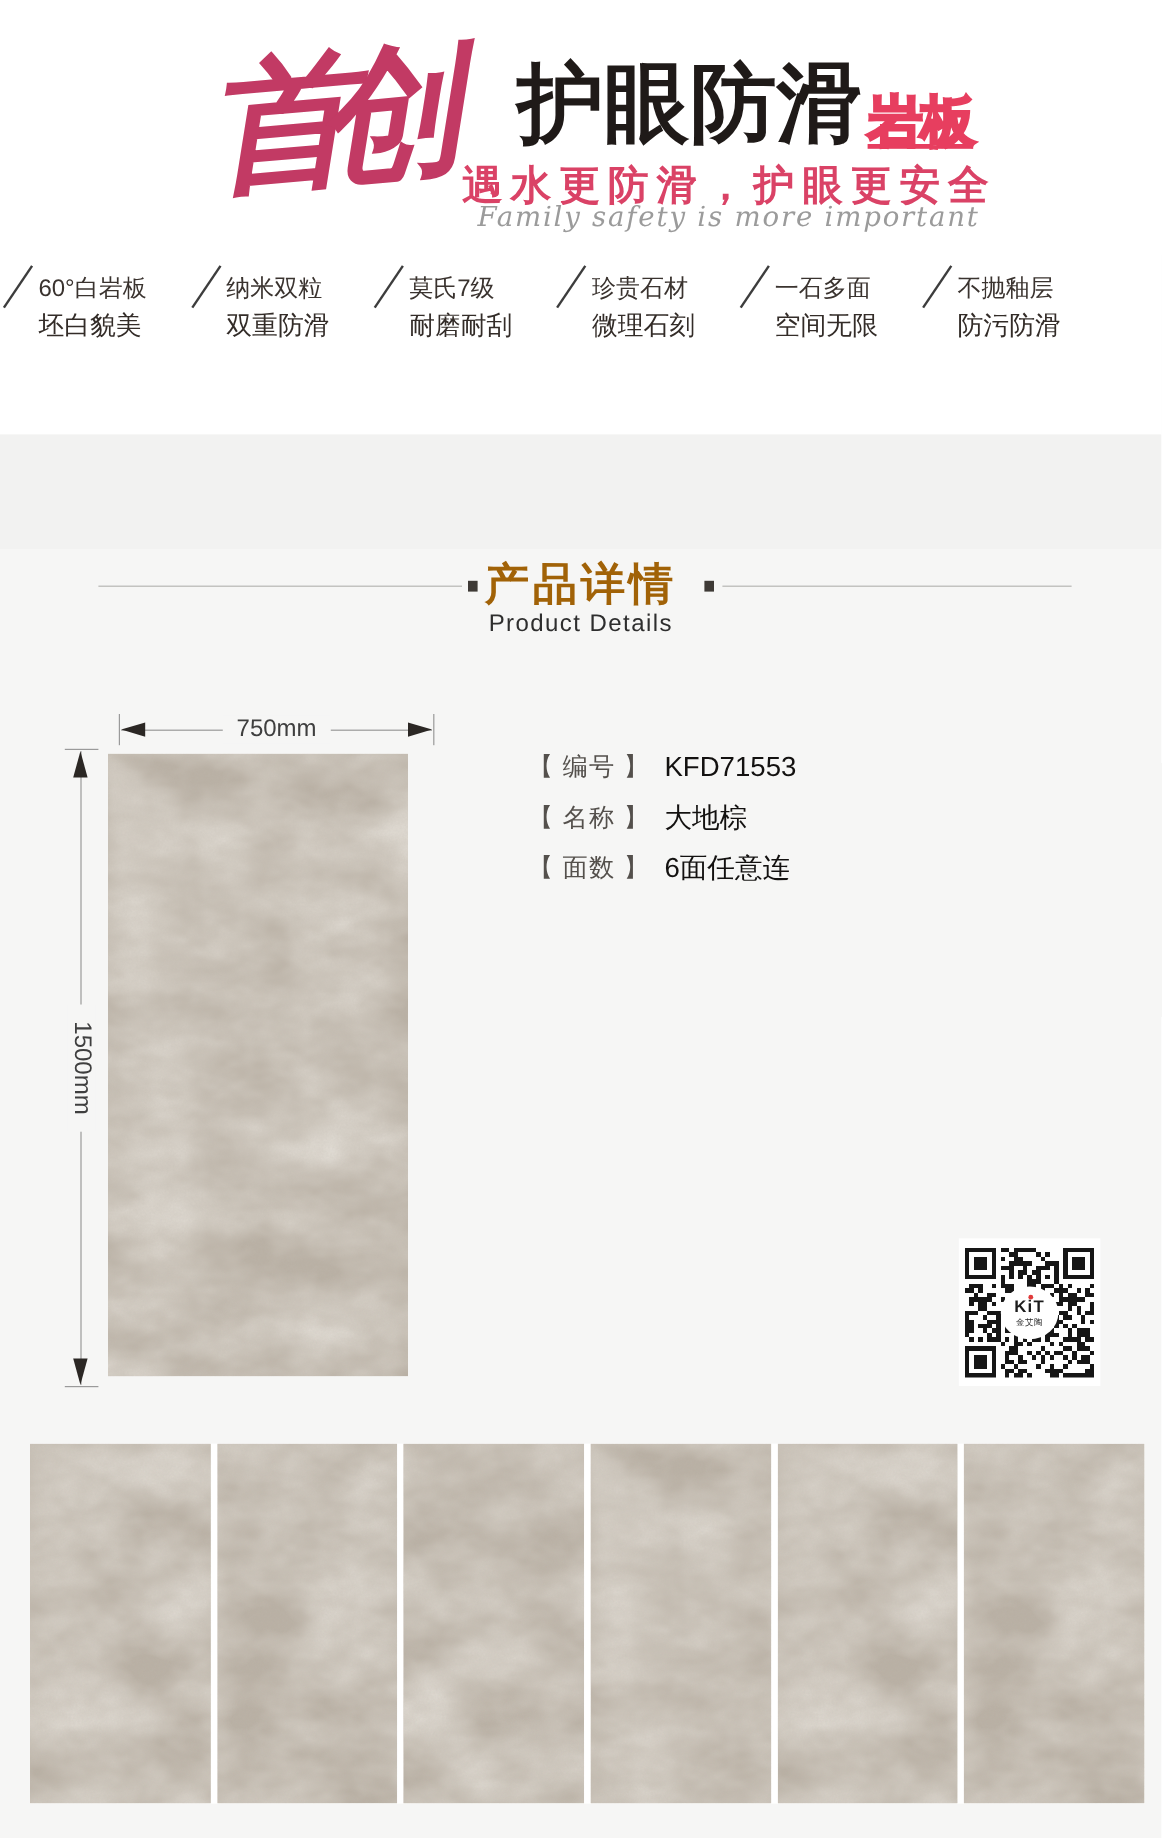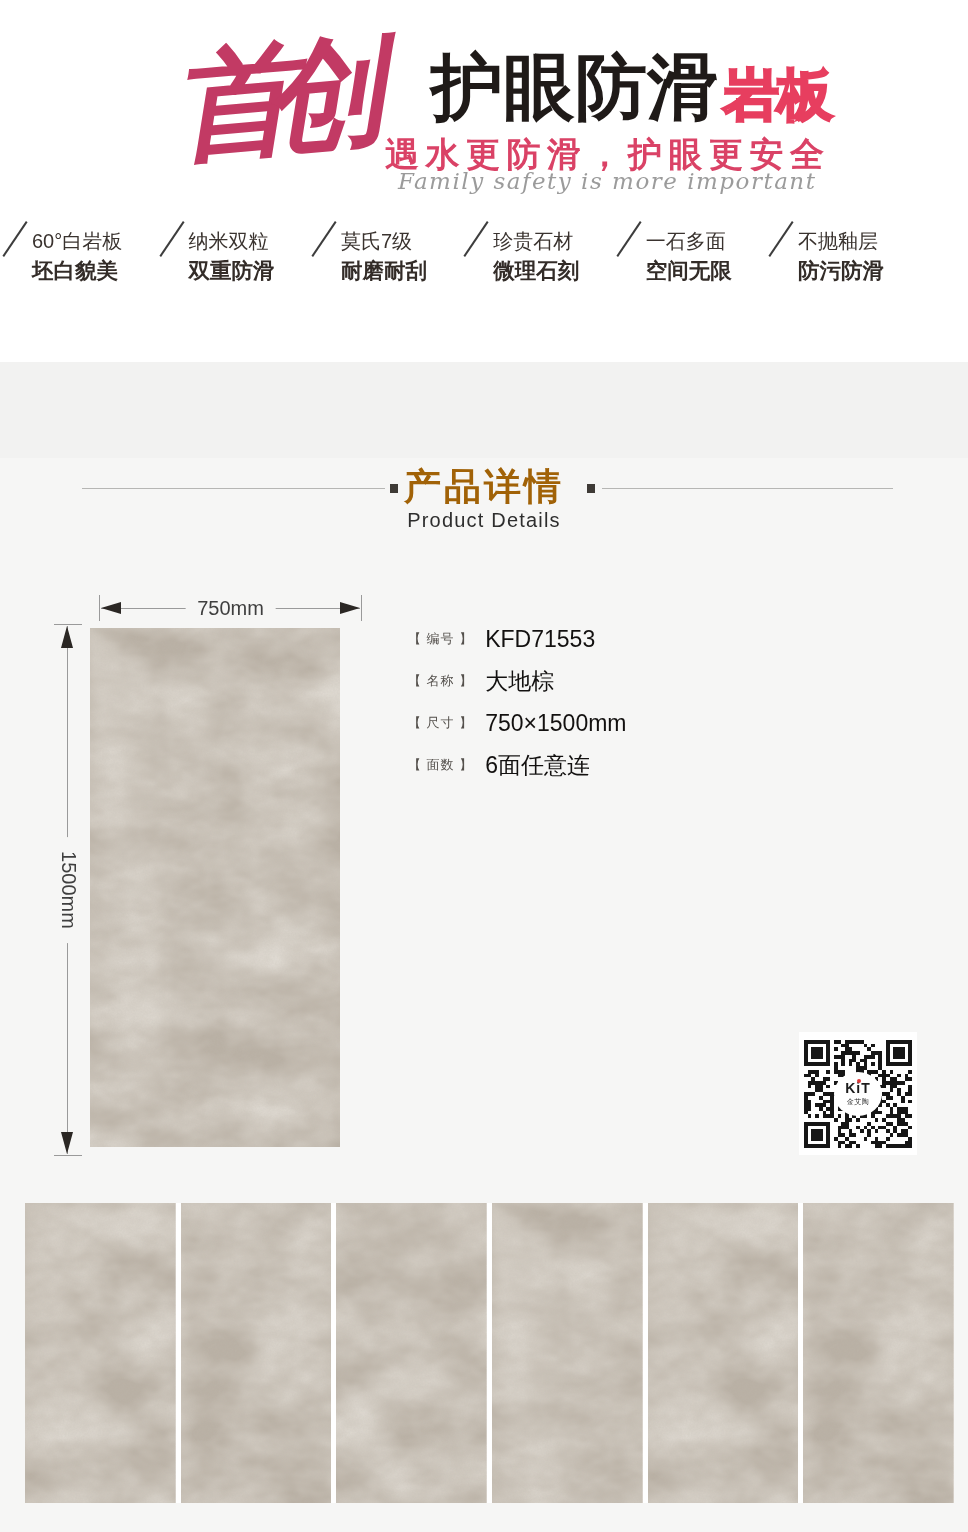--- a/index.html
+++ b/index.html
@@ -11,33 +11,33 @@
   
   .band{position:absolute;left:0;top:362px;width:968px;height:96px;background:var(--band-bg,#f2f2f1);}
   .body-bg{position:absolute;left:0;top:458px;width:968px;height:1074px;background:var(--body-bg,#f6f6f5);}
 
   
   .brand-calligraphy{position:absolute;left:172px;top:26px;font-family:"DejaVu Serif","Liberation Serif",serif;
     font-style:italic;font-weight:700;font-size:122px;line-height:1.2;letter-spacing:-30px;
     color:var(--brand-pink,#c23a64);transform:rotate(-5deg);white-space:nowrap;}
   .title-row{position:absolute;left:383px;top:48px;display:flex;align-items:flex-end;white-space:nowrap;margin-left:48px;}
   .title-black{font-size:72px;font-weight:900;color:#1f1a18;line-height:1.1;}
-  .title-outline{font-size:56px;font-weight:900;margin-left:4px;margin-top:4px;line-height:1.12;letter-spacing:-2px;
-    color:var(--accent-pink,#e73e5f);-webkit-text-fill-color:#fff;-webkit-text-stroke:2.5px var(--accent-pink,#e73e5f);}
+  .title-outline{font-size:46px;font-weight:900;margin-left:4px;margin-top:4px;line-height:1.12;letter-spacing:-2px;
+    color:var(--accent-pink,#e73e5f);text-decoration:underline;-webkit-text-fill-color:#fff;-webkit-text-stroke:2.5px var(--accent-pink,#e73e5f);}
   .tagline{position:absolute;left:385px;top:132px;font-size:34px;font-weight:700;color:#da4266;letter-spacing:6.5px;white-space:nowrap;}
   .tagline-en{position:absolute;left:398px;top:168px;font-family:"DejaVu Serif","Liberation Serif",serif;
     font-style:italic;font-size:23px;color:#9b9b9b;letter-spacing:1.5px;white-space:nowrap;}
 
   
   .features{position:absolute;left:0;top:226px;width:904px;box-sizing:border-box;
     display:flex;justify-content:space-between;padding:0 20px 0 10px;}
   .feature{position:relative;padding-left:22px;}
   .slash{position:absolute;left:4px;top:-8px;width:2px;height:42px;background:#3d3d3d;transform:rotate(34deg);}
   .f-line1{font-size:20px;color:#3a332f;white-space:nowrap;line-height:1.5;}
-  .f-line2{font-size:21.5px;font-weight:700;color:#332c28;white-space:nowrap;line-height:1.4;}
+  .f-line2{font-size:21.5px;font-weight:400;color:#332c28;white-space:nowrap;line-height:1.4;}
 
   
   .sec-title{position:absolute;left:0;right:0;top:462px;margin:0;text-align:center;
     font-size:37px;font-weight:800;color:#a16207;letter-spacing:3px;}
   .sec-sub{position:absolute;left:0;right:0;top:509px;text-align:center;font-size:20px;color:#2e2e2e;letter-spacing:1.2px;}
   .sec-line{position:absolute;top:488px;height:1px;background:#b6b6b4;}
   .sec-line.l{left:82px;width:303px;}
   .sec-line.r{left:602px;width:291px;}
   .sec-sq{position:absolute;top:484px;width:8px;height:9px;background:#3e3a36;}
   .sec-sq.l{left:390px;}
@@ -68,21 +68,21 @@
 
   
   .main-tile{position:absolute;left:90px;top:628px;width:250px;height:519px;overflow:hidden;}
   svg.tex{position:absolute;left:0;top:0;width:100%;height:100%;display:block;}
   .tiles-row{position:absolute;left:25px;top:1203px;width:929px;height:300px;display:flex;gap:5px;background:#fff;}
   .gtile{flex:1;position:relative;overflow:hidden;}
 
   
   .specs{position:absolute;left:408px;top:618px;margin:0;padding:0;list-style:none;}
   .specs li{height:42px;display:flex;align-items:center;}
-  .slabel{font-size:13px;color:#54504c;letter-spacing:1px;white-space:nowrap;}
+  .slabel{font-size:21px;color:#54504c;letter-spacing:1px;white-space:nowrap;margin-left:32px;}
   .svalue{font-size:23px;font-weight:400;color:#131110;margin-left:12px;white-space:nowrap;}
 
   
   .qr{position:absolute;left:799px;top:1032px;width:118px;height:123px;background:#fff;
     display:flex;align-items:center;justify-content:center;}
   .qr svg{width:108px;height:108px;display:block;}
   .qr-logo{position:absolute;left:50%;top:50%;transform:translate(-50%,-50%);width:48px;height:44px;
     background:#fff;border-radius:50%;display:flex;flex-direction:column;align-items:center;justify-content:center;}
   .kit{display:flex;font-size:14px;font-weight:800;color:#1c1c1c;letter-spacing:1px;line-height:1;}
   .kit .idot{position:relative;}
@@ -202,24 +202,20 @@
   <ul class="specs">
     <li>
       <span class="slabel">【 编号 】</span>
       <span class="svalue">KFD71553</span>
     </li>
     <li>
       <span class="slabel">【 名称 】</span>
       <span class="svalue">大地棕</span>
     </li>
     <li>
-      <span class="slabel">【 尺寸 】</span>
-      <span class="svalue">750×1500mm</span>
-    </li>
-    <li>
       <span class="slabel">【 面数 】</span>
       <span class="svalue">6面任意连</span>
     </li>
   </ul>
 
   <div class="qr">
     <svg id="qrp" viewBox="0 0 29 29" shape-rendering="crispEdges">
         <path d="M0 0h1v1h-1zM1 0h1v1h-1zM2 0h1v1h-1zM3 0h1v1h-1zM4 0h1v1h-1zM5 0h1v1h-1zM6 0h1v1h-1zM8 0h1v1h-1zM9 0h1v1h-1zM11 0h1v1h-1zM12 0h1v1h-1zM13 0h1v1h-1zM14 0h1v1h-1zM15 0h1v1h-1zM22 0h1v1h-1zM23 0h1v1h-1zM24 0h1v1h-1zM25 0h1v1h-1zM26 0h1v1h-1zM27 0h1v1h-1zM28 0h1v1h-1zM0 1h1v1h-1zM6 1h1v1h-1zM10 1h1v1h-1zM11 1h1v1h-1zM16 1h1v1h-1zM18 1h1v1h-1zM22 1h1v1h-1zM28 1h1v1h-1zM0 2h1v1h-1zM2 2h1v1h-1zM3 2h1v1h-1zM4 2h1v1h-1zM6 2h1v1h-1zM8 2h1v1h-1zM11 2h1v1h-1zM12 2h1v1h-1zM17 2h1v1h-1zM22 2h1v1h-1zM24 2h1v1h-1zM25 2h1v1h-1zM26 2h1v1h-1zM28 2h1v1h-1zM0 3h1v1h-1zM2 3h1v1h-1zM3 3h1v1h-1zM4 3h1v1h-1zM6 3h1v1h-1zM10 3h1v1h-1zM11 3h1v1h-1zM12 3h1v1h-1zM13 3h1v1h-1zM14 3h1v1h-1zM18 3h1v1h-1zM19 3h1v1h-1zM20 3h1v1h-1zM22 3h1v1h-1zM24 3h1v1h-1zM25 3h1v1h-1zM26 3h1v1h-1zM28 3h1v1h-1zM0 4h1v1h-1zM2 4h1v1h-1zM3 4h1v1h-1zM4 4h1v1h-1zM6 4h1v1h-1zM8 4h1v1h-1zM9 4h1v1h-1zM10 4h1v1h-1zM13 4h1v1h-1zM16 4h1v1h-1zM17 4h1v1h-1zM18 4h1v1h-1zM20 4h1v1h-1zM22 4h1v1h-1zM24 4h1v1h-1zM25 4h1v1h-1zM26 4h1v1h-1zM28 4h1v1h-1zM0 5h1v1h-1zM6 5h1v1h-1zM10 5h1v1h-1zM12 5h1v1h-1zM13 5h1v1h-1zM15 5h1v1h-1zM16 5h1v1h-1zM20 5h1v1h-1zM22 5h1v1h-1zM28 5h1v1h-1zM0 6h1v1h-1zM1 6h1v1h-1zM2 6h1v1h-1zM3 6h1v1h-1zM4 6h1v1h-1zM5 6h1v1h-1zM6 6h1v1h-1zM8 6h1v1h-1zM10 6h1v1h-1zM12 6h1v1h-1zM14 6h1v1h-1zM16 6h1v1h-1zM18 6h1v1h-1zM20 6h1v1h-1zM22 6h1v1h-1zM23 6h1v1h-1zM24 6h1v1h-1zM25 6h1v1h-1zM26 6h1v1h-1zM27 6h1v1h-1zM28 6h1v1h-1zM8 7h1v1h-1zM14 7h1v1h-1zM15 7h1v1h-1zM16 7h1v1h-1zM20 7h1v1h-1zM1 8h1v1h-1zM2 8h1v1h-1zM3 8h1v1h-1zM6 8h1v1h-1zM8 8h1v1h-1zM9 8h1v1h-1zM10 8h1v1h-1zM14 8h1v1h-1zM15 8h1v1h-1zM17 8h1v1h-1zM18 8h1v1h-1zM19 8h1v1h-1zM21 8h1v1h-1zM23 8h1v1h-1zM28 8h1v1h-1zM0 9h1v1h-1zM1 9h1v1h-1zM3 9h1v1h-1zM9 9h1v1h-1zM10 9h1v1h-1zM17 9h1v1h-1zM20 9h1v1h-1zM21 9h1v1h-1zM22 9h1v1h-1zM25 9h1v1h-1zM27 9h1v1h-1zM2 10h1v1h-1zM5 10h1v1h-1zM6 10h1v1h-1zM16 10h1v1h-1zM19 10h1v1h-1zM21 10h1v1h-1zM23 10h1v1h-1zM24 10h1v1h-1zM27 10h1v1h-1zM28 10h1v1h-1zM1 11h1v1h-1zM2 11h1v1h-1zM3 11h1v1h-1zM4 11h1v1h-1zM5 11h1v1h-1zM8 11h1v1h-1zM12 11h1v1h-1zM14 11h1v1h-1zM21 11h1v1h-1zM22 11h1v1h-1zM23 11h1v1h-1zM24 11h1v1h-1zM25 11h1v1h-1zM26 11h1v1h-1zM1 12h1v1h-1zM3 12h1v1h-1zM4 12h1v1h-1zM6 12h1v1h-1zM10 12h1v1h-1zM15 12h1v1h-1zM19 12h1v1h-1zM20 12h1v1h-1zM21 12h1v1h-1zM23 12h1v1h-1zM24 12h1v1h-1zM28 12h1v1h-1zM3 13h1v1h-1zM4 13h1v1h-1zM9 13h1v1h-1zM10 13h1v1h-1zM15 13h1v1h-1zM23 13h1v1h-1zM25 13h1v1h-1zM28 13h1v1h-1zM0 14h1v1h-1zM1 14h1v1h-1zM2 14h1v1h-1zM5 14h1v1h-1zM6 14h1v1h-1zM7 14h1v1h-1zM8 14h1v1h-1zM11 14h1v1h-1zM12 14h1v1h-1zM13 14h1v1h-1zM14 14h1v1h-1zM16 14h1v1h-1zM17 14h1v1h-1zM19 14h1v1h-1zM21 14h1v1h-1zM22 14h1v1h-1zM25 14h1v1h-1zM27 14h1v1h-1zM28 14h1v1h-1zM0 15h1v1h-1zM4 15h1v1h-1zM7 15h1v1h-1zM9 15h1v1h-1zM11 15h1v1h-1zM13 15h1v1h-1zM14 15h1v1h-1zM17 15h1v1h-1zM19 15h1v1h-1zM20 15h1v1h-1zM22 15h1v1h-1zM23 15h1v1h-1zM26 15h1v1h-1zM0 16h1v1h-1zM1 16h1v1h-1zM5 16h1v1h-1zM6 16h1v1h-1zM7 16h1v1h-1zM10 16h1v1h-1zM16 16h1v1h-1zM17 16h1v1h-1zM20 16h1v1h-1zM21 16h1v1h-1zM26 16h1v1h-1zM28 16h1v1h-1zM0 17h1v1h-1zM1 17h1v1h-1zM3 17h1v1h-1zM4 17h1v1h-1zM5 17h1v1h-1zM7 17h1v1h-1zM9 17h1v1h-1zM11 17h1v1h-1zM13 17h1v1h-1zM16 17h1v1h-1zM18 17h1v1h-1zM20 17h1v1h-1zM22 17h1v1h-1zM24 17h1v1h-1zM0 18h1v1h-1zM1 18h1v1h-1zM4 18h1v1h-1zM6 18h1v1h-1zM7 18h1v1h-1zM9 18h1v1h-1zM10 18h1v1h-1zM16 18h1v1h-1zM18 18h1v1h-1zM19 18h1v1h-1zM23 18h1v1h-1zM25 18h1v1h-1zM26 18h1v1h-1zM27 18h1v1h-1zM0 19h1v1h-1zM5 19h1v1h-1zM7 19h1v1h-1zM11 19h1v1h-1zM12 19h1v1h-1zM14 19h1v1h-1zM16 19h1v1h-1zM18 19h1v1h-1zM19 19h1v1h-1zM20 19h1v1h-1zM23 19h1v1h-1zM25 19h1v1h-1zM26 19h1v1h-1zM27 19h1v1h-1zM1 20h1v1h-1zM3 20h1v1h-1zM5 20h1v1h-1zM6 20h1v1h-1zM7 20h1v1h-1zM9 20h1v1h-1zM11 20h1v1h-1zM13 20h1v1h-1zM15 20h1v1h-1zM16 20h1v1h-1zM18 20h1v1h-1zM22 20h1v1h-1zM23 20h1v1h-1zM24 20h1v1h-1zM25 20h1v1h-1zM27 20h1v1h-1zM28 20h1v1h-1zM8 21h1v1h-1zM11 21h1v1h-1zM12 21h1v1h-1zM14 21h1v1h-1zM19 21h1v1h-1zM21 21h1v1h-1zM25 21h1v1h-1zM26 21h1v1h-1zM0 22h1v1h-1zM1 22h1v1h-1zM2 22h1v1h-1zM3 22h1v1h-1zM4 22h1v1h-1zM5 22h1v1h-1zM6 22h1v1h-1zM10 22h1v1h-1zM11 22h1v1h-1zM17 22h1v1h-1zM22 22h1v1h-1zM23 22h1v1h-1zM25 22h1v1h-1zM26 22h1v1h-1zM27 22h1v1h-1zM0 23h1v1h-1zM6 23h1v1h-1zM9 23h1v1h-1zM10 23h1v1h-1zM11 23h1v1h-1zM14 23h1v1h-1zM16 23h1v1h-1zM18 23h1v1h-1zM20 23h1v1h-1zM21 23h1v1h-1zM24 23h1v1h-1zM28 23h1v1h-1zM0 24h1v1h-1zM2 24h1v1h-1zM3 24h1v1h-1zM4 24h1v1h-1zM6 24h1v1h-1zM9 24h1v1h-1zM12 24h1v1h-1zM15 24h1v1h-1zM17 24h1v1h-1zM19 24h1v1h-1zM22 24h1v1h-1zM24 24h1v1h-1zM26 24h1v1h-1zM27 24h1v1h-1zM0 25h1v1h-1zM2 25h1v1h-1zM3 25h1v1h-1zM4 25h1v1h-1zM6 25h1v1h-1zM9 25h1v1h-1zM10 25h1v1h-1zM12 25h1v1h-1zM13 25h1v1h-1zM17 25h1v1h-1zM23 25h1v1h-1zM25 25h1v1h-1zM26 25h1v1h-1zM27 25h1v1h-1zM0 26h1v1h-1zM2 26h1v1h-1zM3 26h1v1h-1zM4 26h1v1h-1zM6 26h1v1h-1zM8 26h1v1h-1zM11 26h1v1h-1zM16 26h1v1h-1zM19 26h1v1h-1zM22 26h1v1h-1zM28 26h1v1h-1zM0 27h1v1h-1zM6 27h1v1h-1zM9 27h1v1h-1zM10 27h1v1h-1zM12 27h1v1h-1zM13 27h1v1h-1zM18 27h1v1h-1zM19 27h1v1h-1zM20 27h1v1h-1zM21 27h1v1h-1zM27 27h1v1h-1zM28 27h1v1h-1zM0 28h1v1h-1zM1 28h1v1h-1zM2 28h1v1h-1zM3 28h1v1h-1zM4 28h1v1h-1zM5 28h1v1h-1zM6 28h1v1h-1zM9 28h1v1h-1zM11 28h1v1h-1zM12 28h1v1h-1zM14 28h1v1h-1zM19 28h1v1h-1zM20 28h1v1h-1zM22 28h1v1h-1zM23 28h1v1h-1zM24 28h1v1h-1zM25 28h1v1h-1zM26 28h1v1h-1zM27 28h1v1h-1zM28 28h1v1h-1z" fill="#161616"></path>
       </svg>
     <div class="qr-logo">

